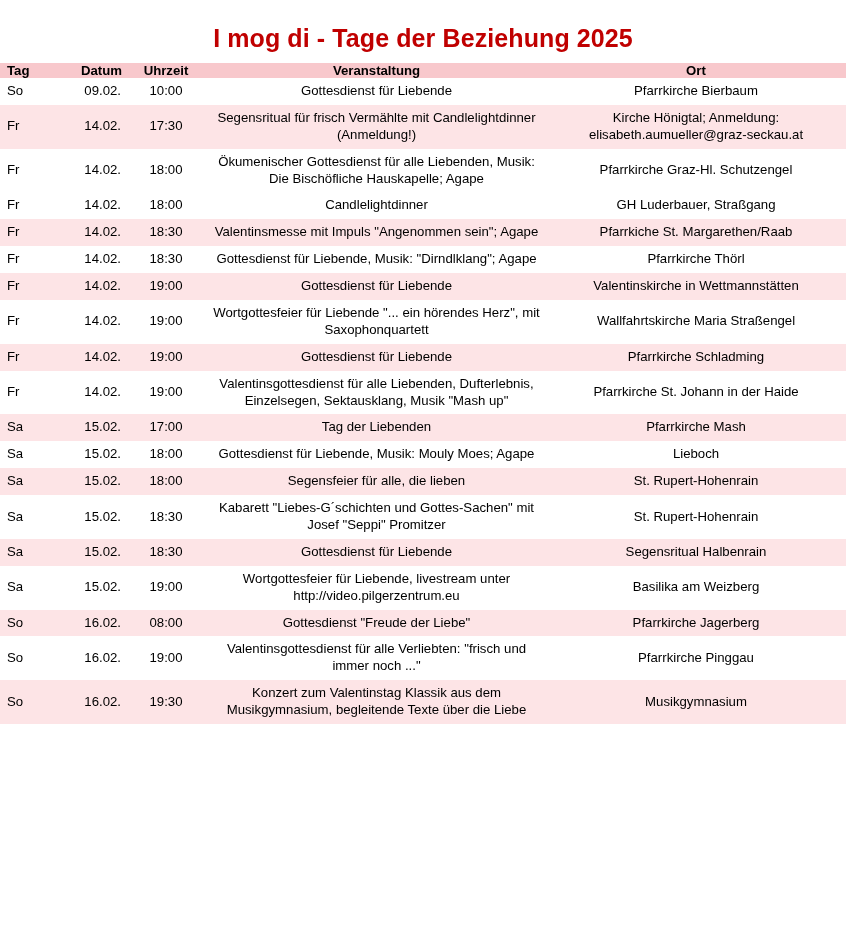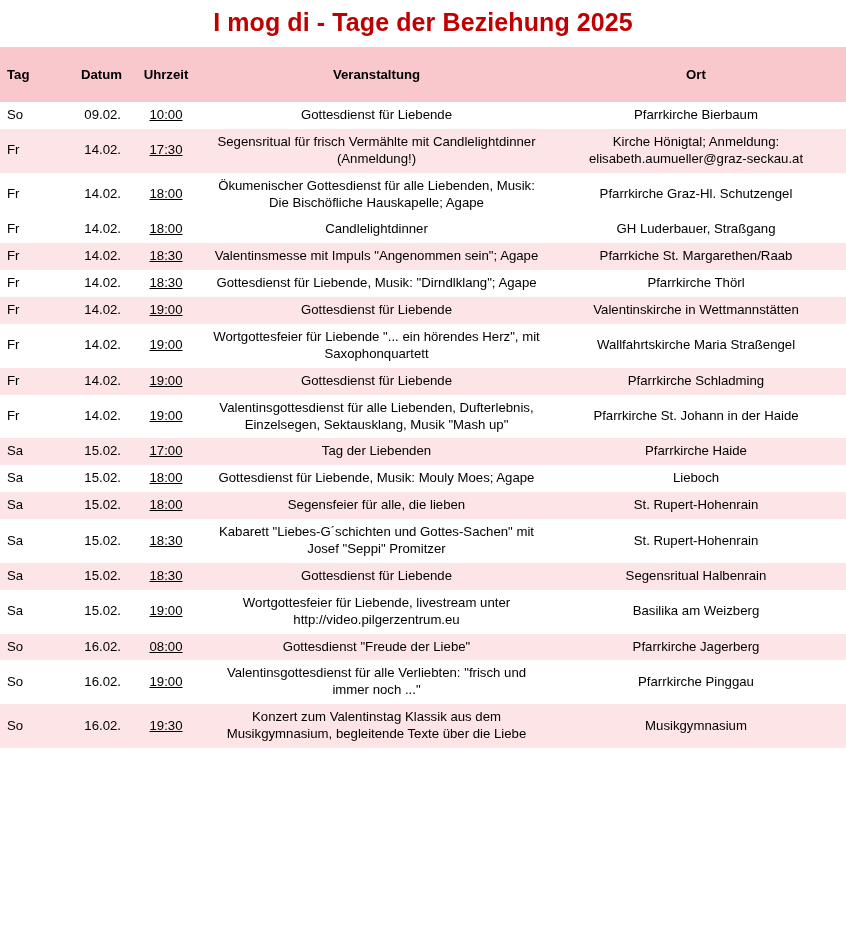--- a/index.html
+++ b/index.html
@@ -12,40 +12,41 @@
     height: 929px;
     font-family: "Liberation Sans", sans-serif;
     color: #000000;
     overflow: hidden;
   }
   #page {
     width: 846px;
     height: 795px;
     position: relative;
     box-sizing: border-box;
+    margin-top: 16px;
   }
   #title {
     text-align: center;
     font-size: 25px;
     font-weight: bold;
     color: #C00000;
     padding: 8px 0 10px 0;
     letter-spacing: 0.1px;
   }
   table.schedule {
     width: 100%;
     border-collapse: collapse;
     table-layout: fixed;
     font-size: 13.2px;
   }
   table.schedule th {
     background: #F8C8CC;
     font-weight: bold;
     font-size: 13.2px;
-    padding: 20px 3px;
+    padding: 0 3px;
     text-align: center;
     color: #000;
     border: none;
   }
   table.schedule th.col-tag,
   table.schedule td.col-tag {
     text-align: left;
     padding-left: 7px;
   }
   table.schedule th.col-datum,
@@ -62,21 +63,21 @@
   }
   tr.odd td { background: #FFFFFF; }
   tr.even td { background: #FDE4E6; }
 
   col.c-tag { width: 52px; }
   col.c-datum { width: 73px; }
   col.c-zeit { width: 82px; }
   col.c-veranstaltung { width: 339px; }
   col.c-ort { width: 300px; }
 
-  td.col-zeit { text-align: center; text-decoration: underline; }
+  td.col-zeit { text-align: center; }
   td.col-veranstaltung { text-align: center; padding-left: 8px; padding-right: 8px; }
   td.col-ort { text-align: center; padding-left: 6px; padding-right: 6px; }
 </style>
 </head>
 <body>
 
 <div id="page">
 
   <div id="title">I mog di - Tage der Beziehung 2025</div>
 
@@ -166,21 +167,21 @@
           <td class="col-datum">14.02.</td>
           <td class="col-zeit">19:00</td>
           <td class="col-veranstaltung">Valentinsgottesdienst für alle Liebenden, Dufterlebnis, Einzelsegen,  Sektausklang, Musik "Mash up"</td>
           <td class="col-ort">Pfarrkirche St. Johann in der Haide</td>
         </tr>
         <tr class="even">
           <td class="col-tag">Sa</td>
           <td class="col-datum">15.02.</td>
           <td class="col-zeit">17:00</td>
           <td class="col-veranstaltung">Tag der Liebenden</td>
-          <td class="col-ort">Pfarrkirche Haide</td>
+          <td class="col-ort">Pfarrkirche Mash</td>
         </tr>
         <tr class="odd">
           <td class="col-tag">Sa</td>
           <td class="col-datum">15.02.</td>
           <td class="col-zeit">18:00</td>
           <td class="col-veranstaltung">Gottesdienst für Liebende, Musik: Mouly Moes; Agape</td>
           <td class="col-ort">Lieboch</td>
         </tr>
         <tr class="even">
           <td class="col-tag">Sa</td>

